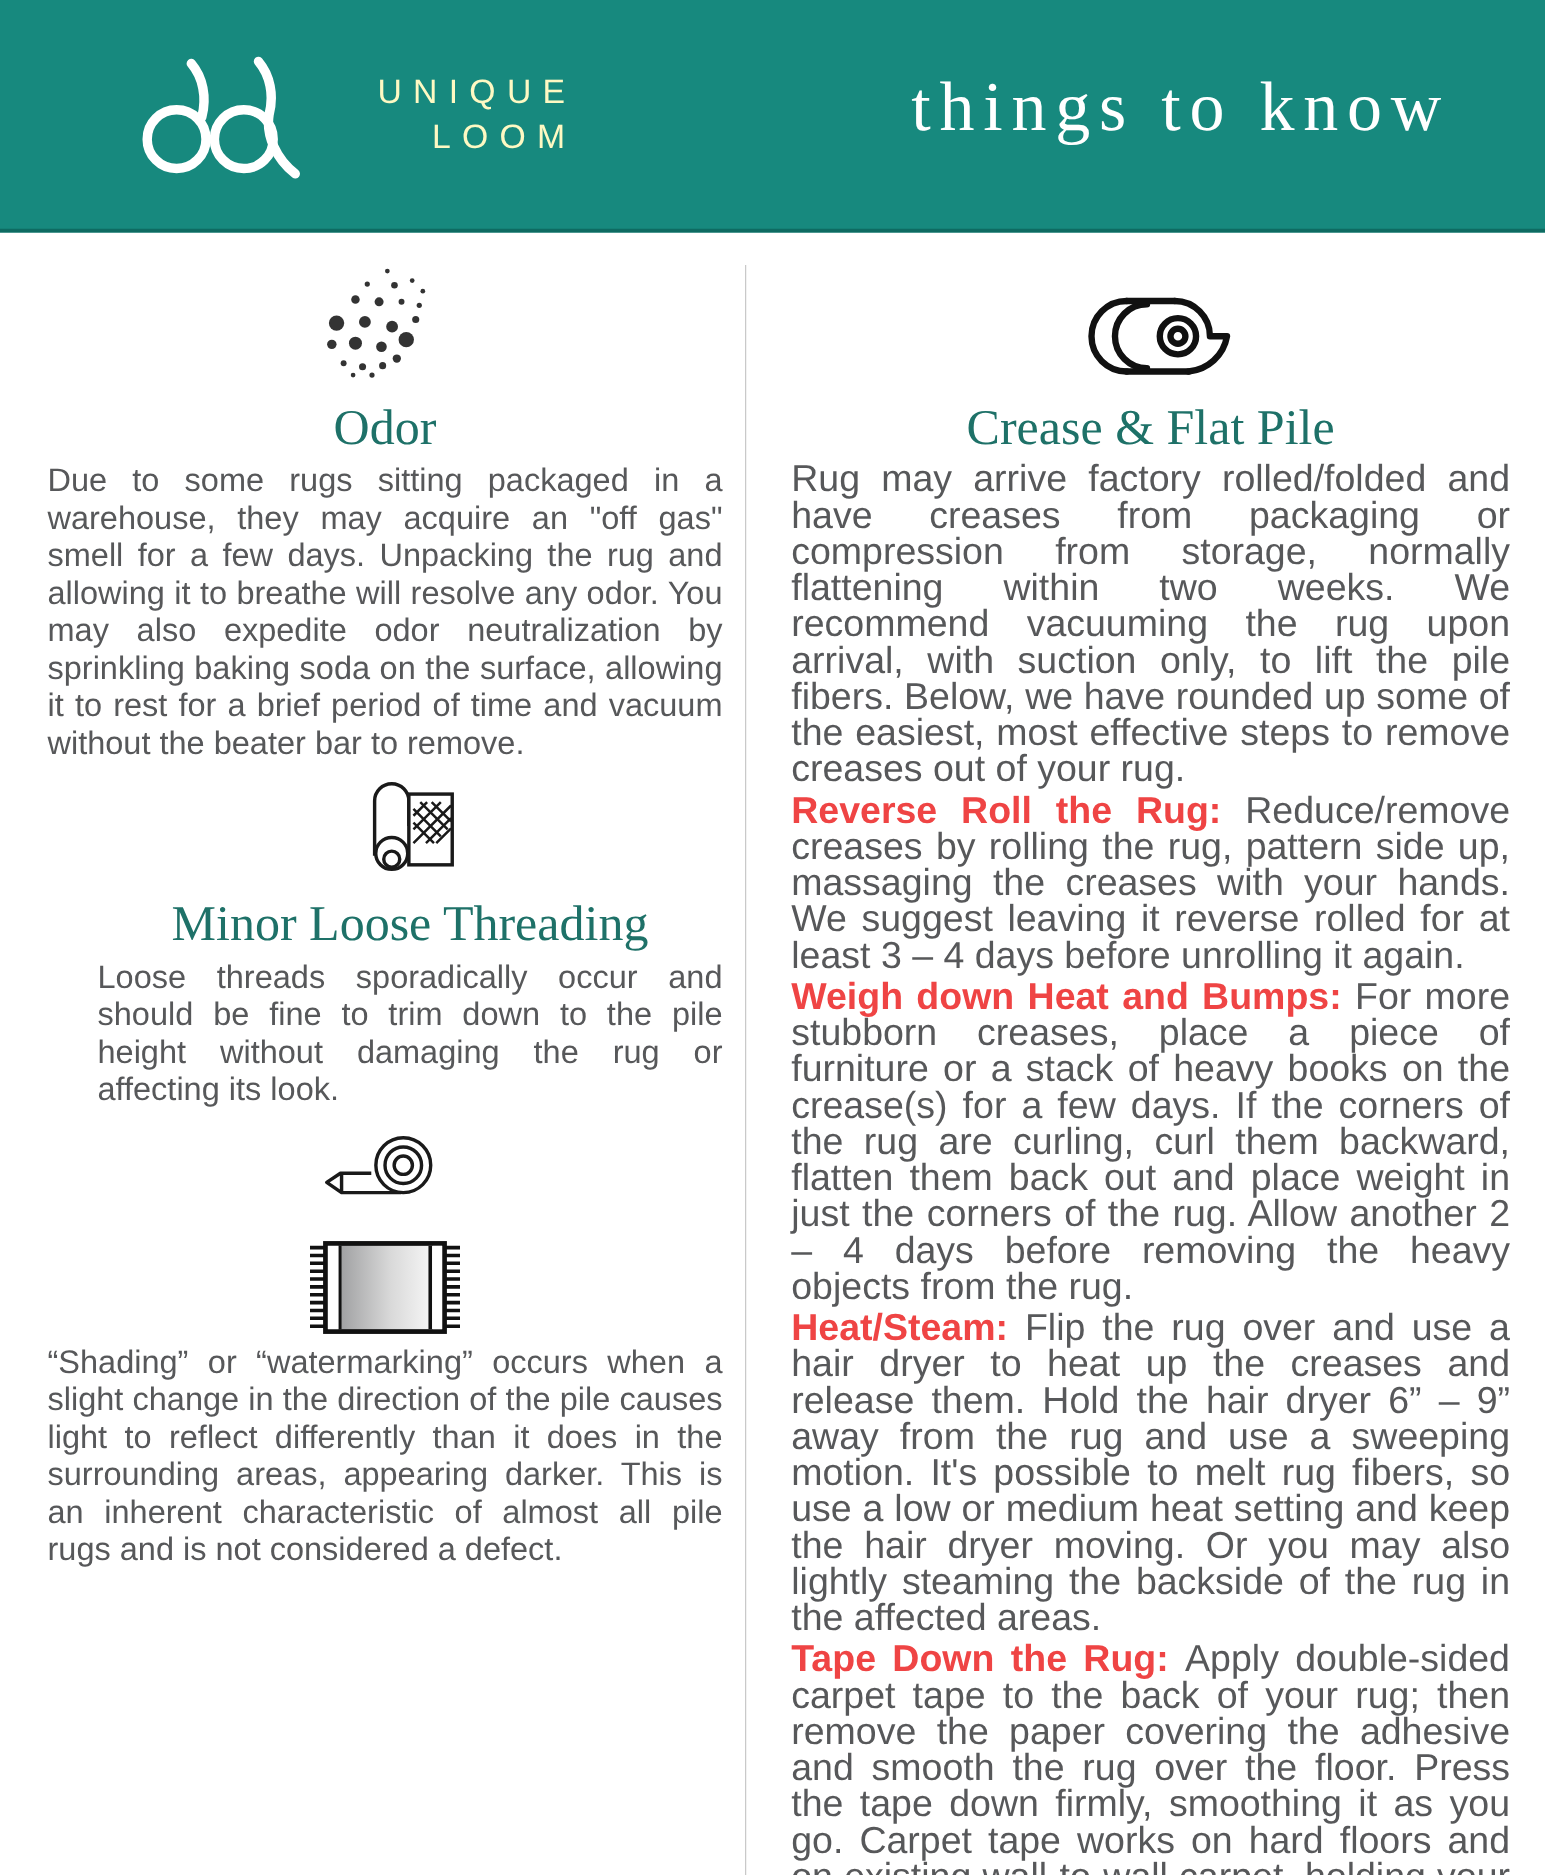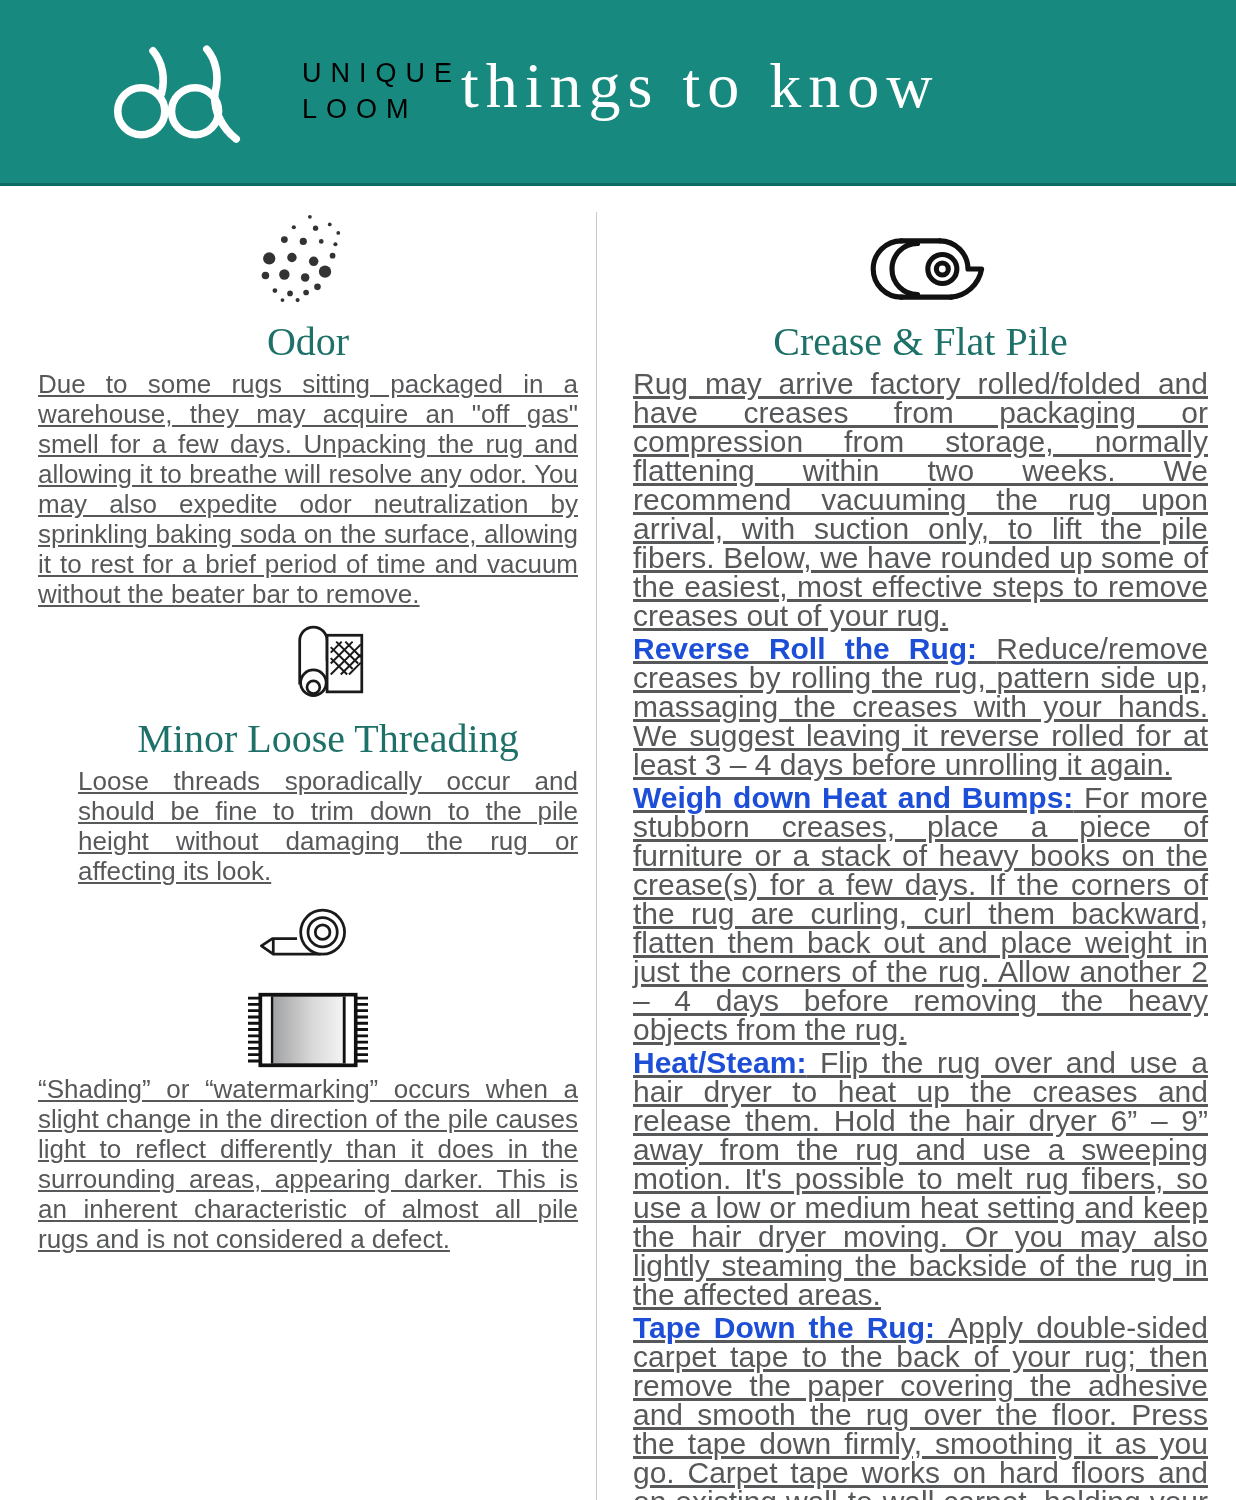--- a/index.html
+++ b/index.html
@@ -9,50 +9,50 @@
     font-family:"Liberation Sans", sans-serif; position:relative;
   }
   
   .banner {
     height:186px; background:#17897E; display:flex; align-items:center;
     padding:0 46px 0 106px; border-bottom:3px solid #0E6B62;
   }
   .brand { display:flex; align-items:center; gap:28px; flex:0 0 auto; }
   .logo-svg { width:168px; height:104px; display:block; }
   .brand-text {
-    display:flex; flex-direction:column; align-items:flex-start; color:#000000;
+    display:flex; flex-direction:column; align-items:flex-end; color:#fef9c3;
     font-size:27px; letter-spacing:9px; line-height:1.32; font-weight:400;
   }
   .page-title {
-    flex:1; margin:0 30px 12px 0; text-align:left; color:#ffffff;
+    flex:1; margin:0 30px 12px 0; text-align:right; color:#ffffff;
     font-family:"Liberation Serif", serif; font-weight:400;
-    font-size:64px; letter-spacing:7px;
+    font-size:56px; letter-spacing:7px;
   }
   
   .content { display:flex; padding:26px 28px 4px 38px; align-items:stretch; }
   .col-left  { width:540px; flex:0 0 auto; }
   .divider   { width:1px; background:#C9C9C9; margin-left:18px; flex:0 0 auto; }
   .col-right { flex:1; padding-left:36px; }
 
   .sec-icon { display:flex; justify-content:center; }
   h2.sec-heading {
     font-family:"Liberation Serif", serif; font-weight:400; color:#1E7168;
     font-size:40px; text-align:center; margin:14px 0 4px;
   }
   p.body-text {
     font-size:26px; line-height:30px; color:#57585A;
-    text-align:justify; margin:4px 0 0;text-decoration:underline;
+    text-align:justify; margin:4px 0 0;
   }
   .col-right p.body-text { font-size:30px; line-height:29px; }
   .sec-threading { margin-top:8px;margin-left:40px; }
   .sec-rugpad    { margin-top:16px; }
   .sec-shading   { margin-top:24px; }
   .sec-crease .sec-icon { margin-top:22px; }
   .tip { margin-top:28px; }
-  .tip b { color:#1d4ed8; font-weight:bold; }
+  .tip b { color:#ef4444; font-weight:bold; }
   .tip b::after { content:" "; }
 </style>
 </head>
 <body>
 
 <div class="page">
 
   <header class="banner">
     <div class="brand">
       <svg class="logo-svg" viewBox="0 0 200 122" aria-hidden="true">

